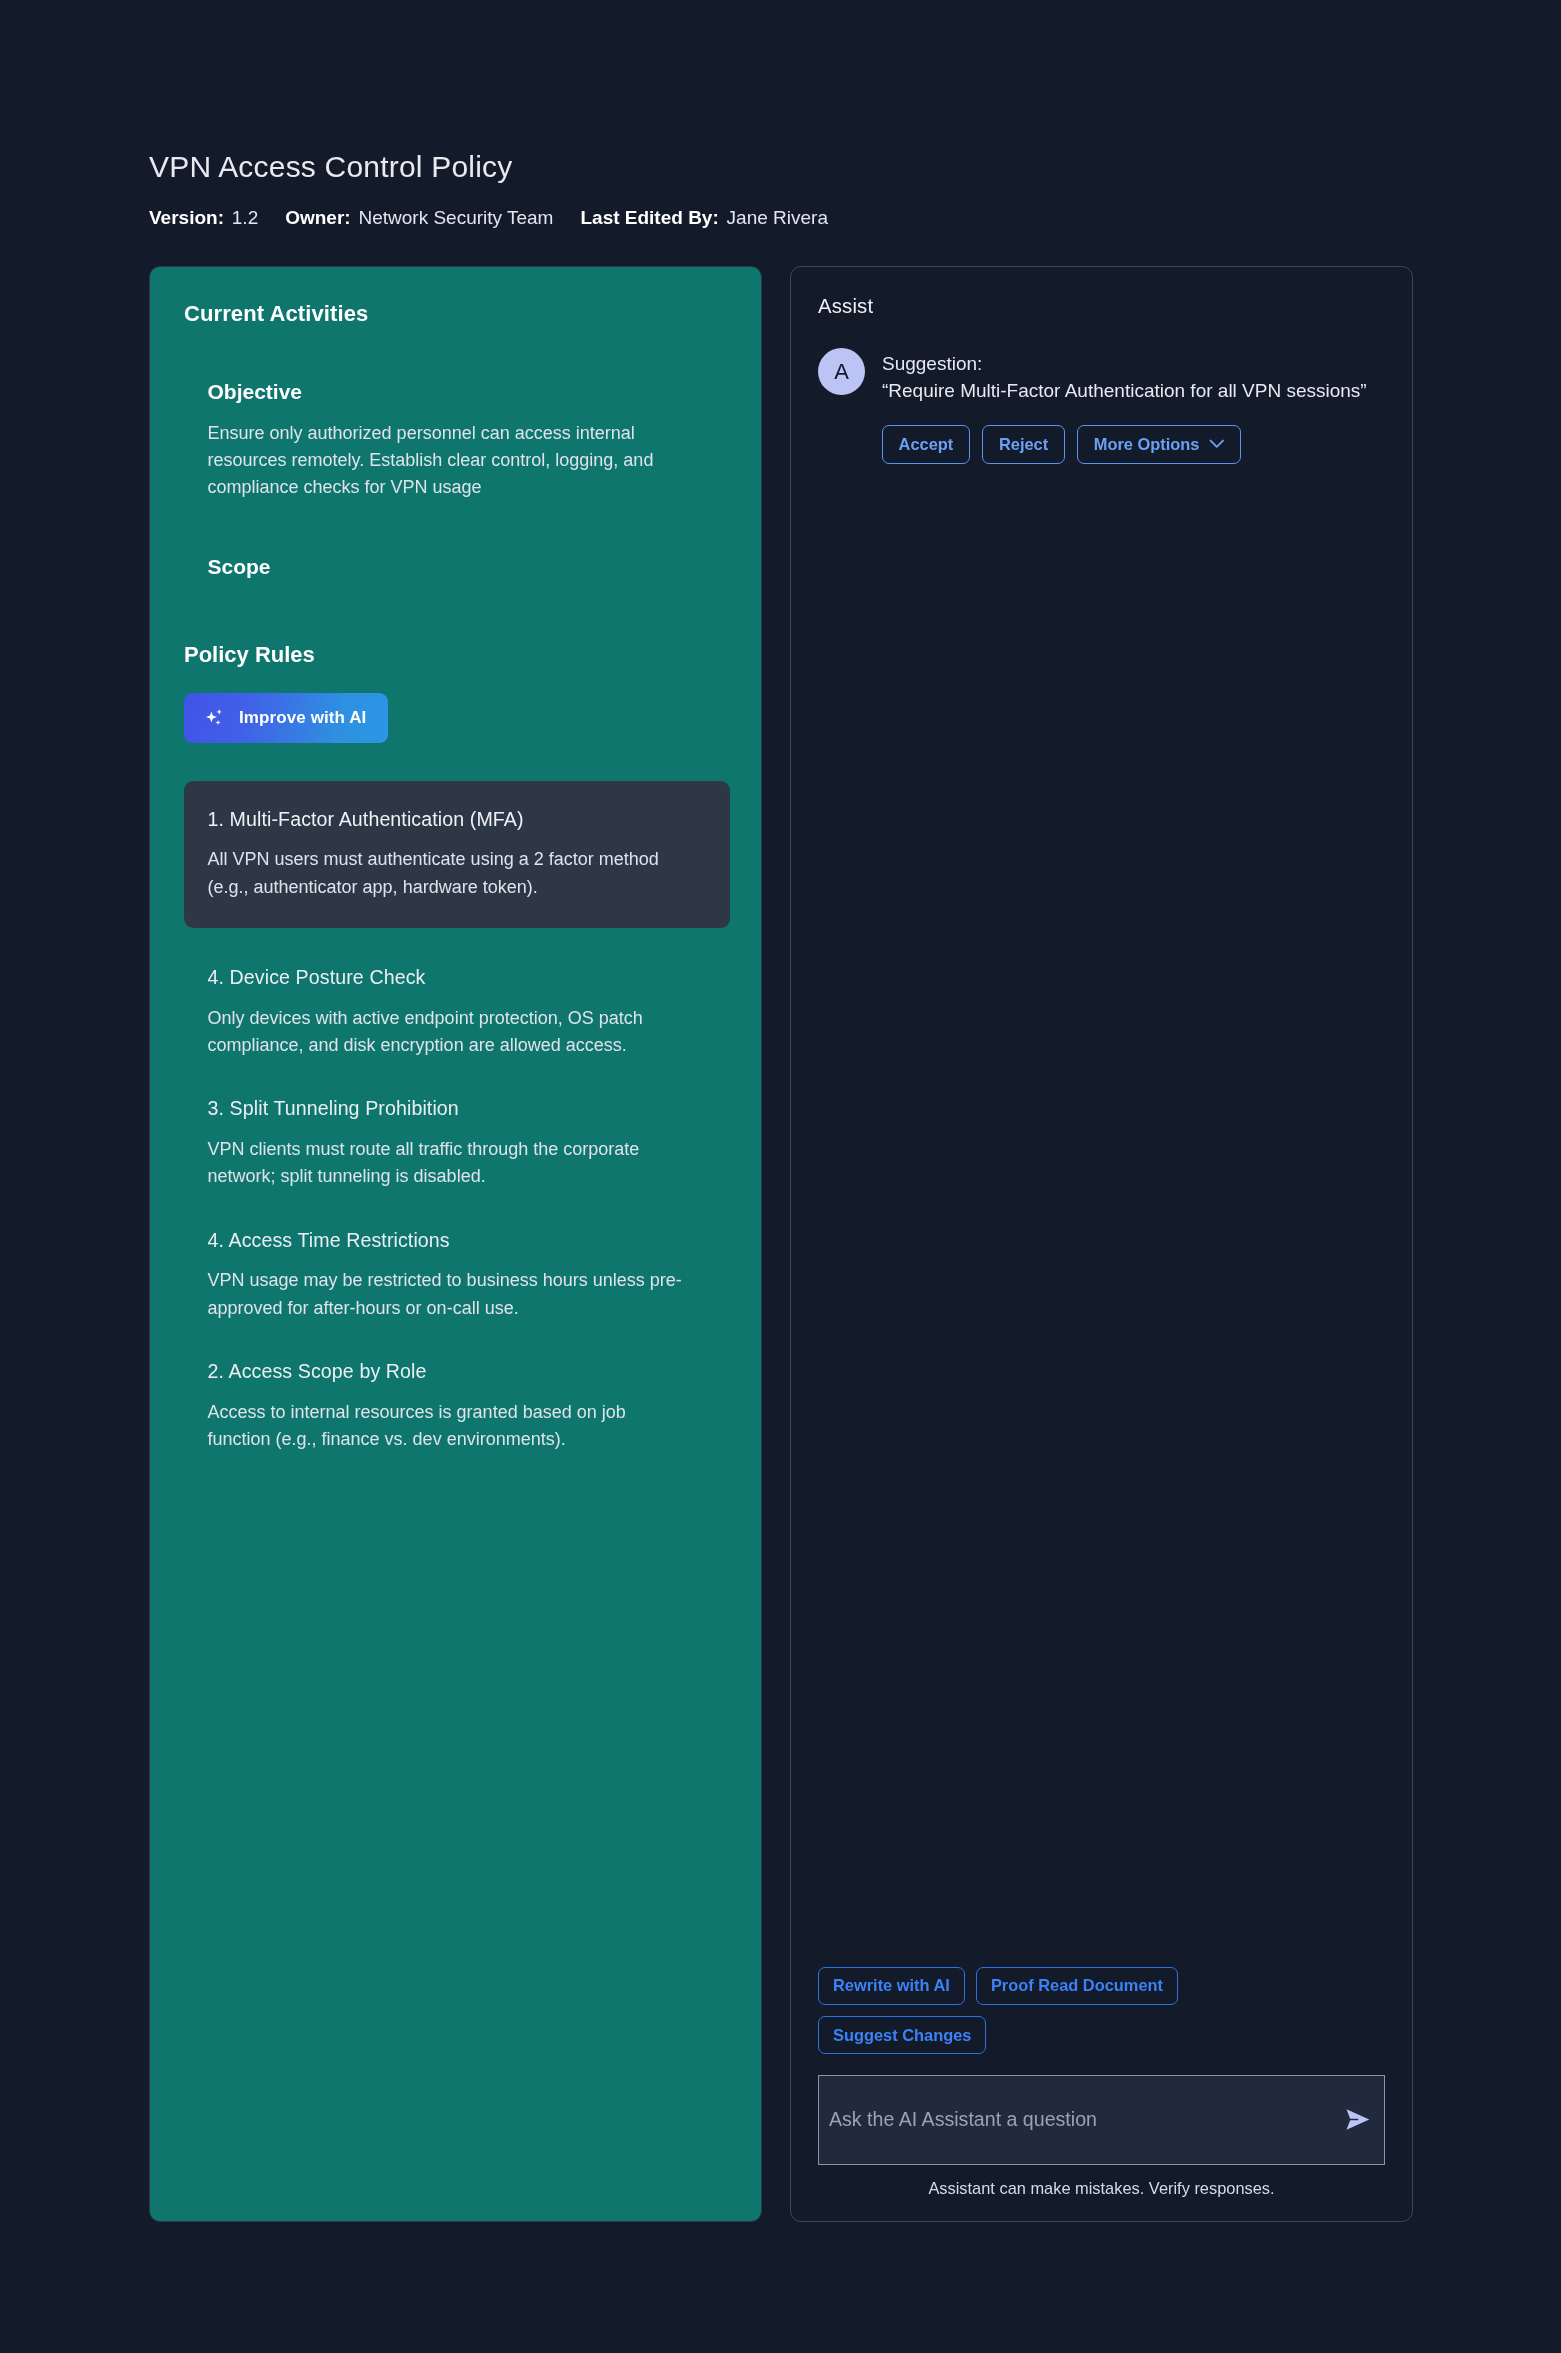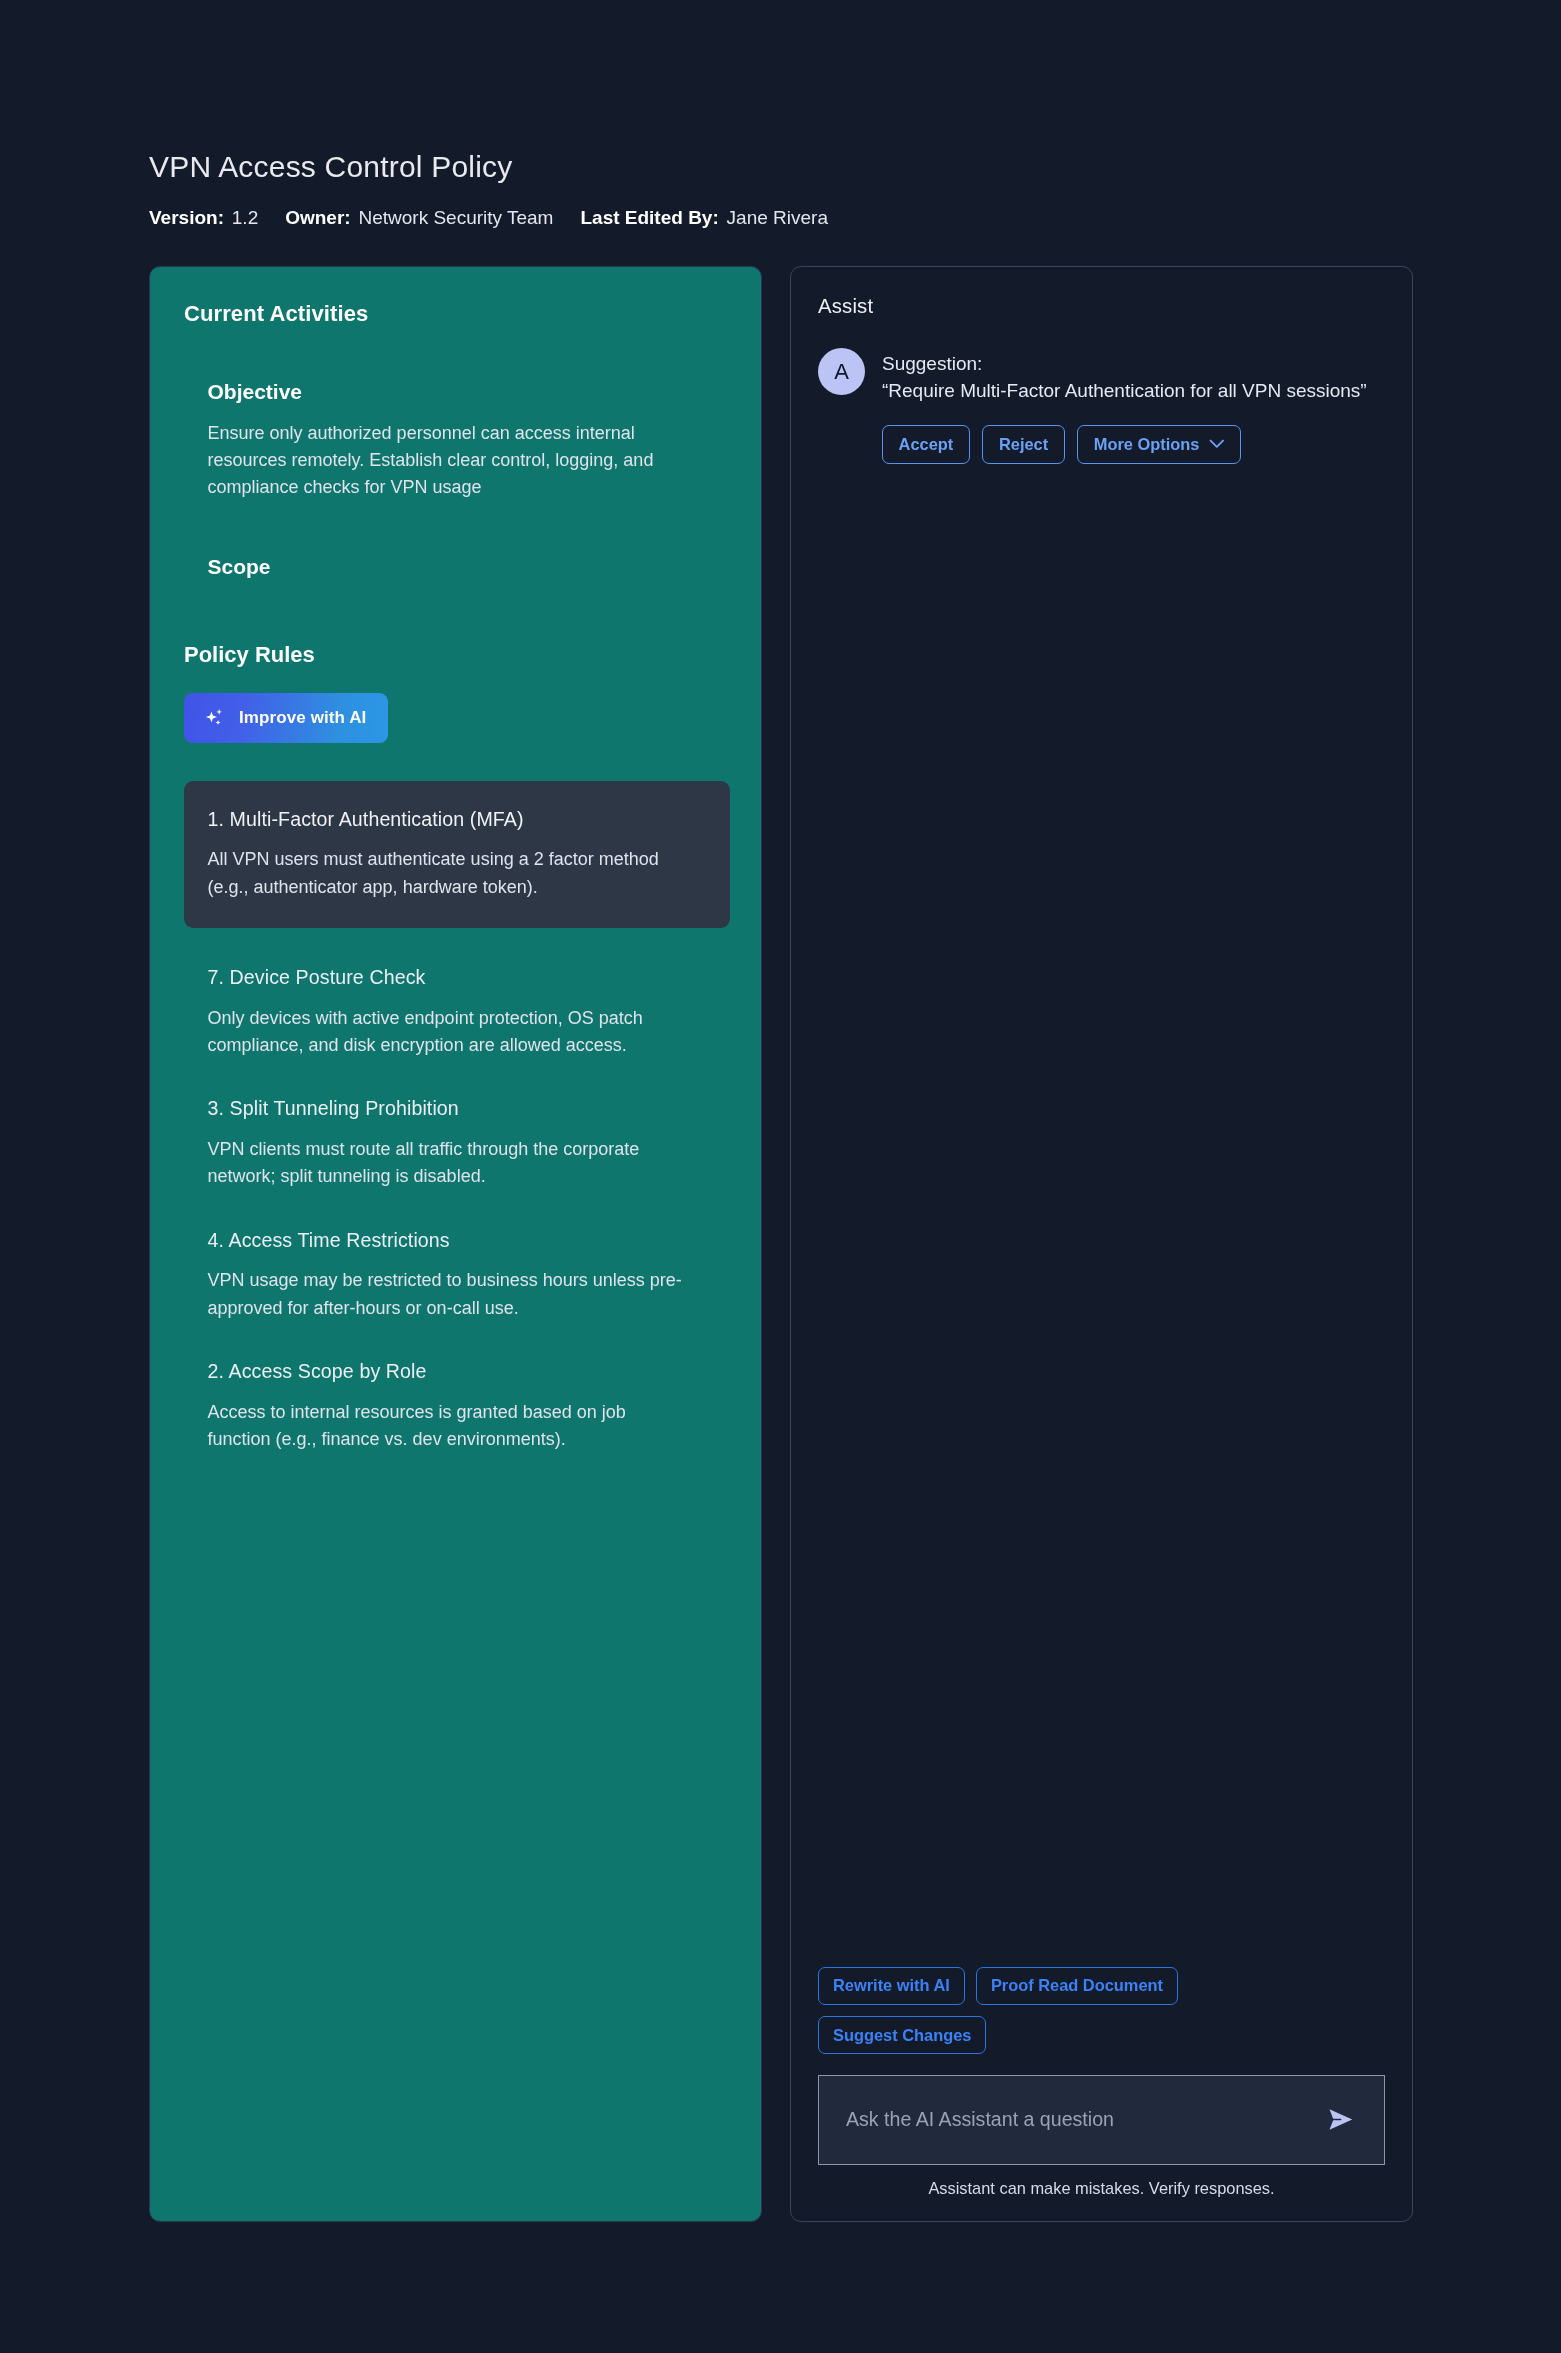--- a/index.html
+++ b/index.html
@@ -248,21 +248,21 @@
   }
 
   .input-wrap {
     position: relative;
     border: 1.6px solid #8d95a5;
     border-radius: 0;
     background: #202a3c;
     height: 90px;
     display: flex;
     align-items: center;
-    padding: 0 27px;
+    padding: 0 10px;
   }
   .ai-input {
     flex: 1 1 auto;
     background: transparent;
     border: none;
     outline: none;
     color: #e6e9f1;
     font-size: 19.6px;
     font-family: "Liberation Sans", sans-serif;
   }
@@ -332,21 +332,21 @@
           <span>Improve with AI</span>
         </button>
       </div>
 
       <div class="rule highlight">
         <div class="rule-title">1. Multi-Factor Authentication (MFA)</div>
         <div class="rule-body">All VPN users must authenticate using a 2 factor method (e.g., authenticator app, hardware token).</div>
       </div>
 
       <div class="rule">
-        <div class="rule-title">7. Device Posture Check</div>
+        <div class="rule-title">4. Device Posture Check</div>
         <div class="rule-body">Only devices with active endpoint protection, OS patch compliance, and disk encryption are allowed access.</div>
       </div>
 
       <div class="rule">
         <div class="rule-title">3. Split Tunneling Prohibition</div>
         <div class="rule-body">VPN clients must route all traffic through the corporate network; split tunneling is disabled.</div>
       </div>
 
       <div class="rule">
         <div class="rule-title">4. Access Time Restrictions</div>

